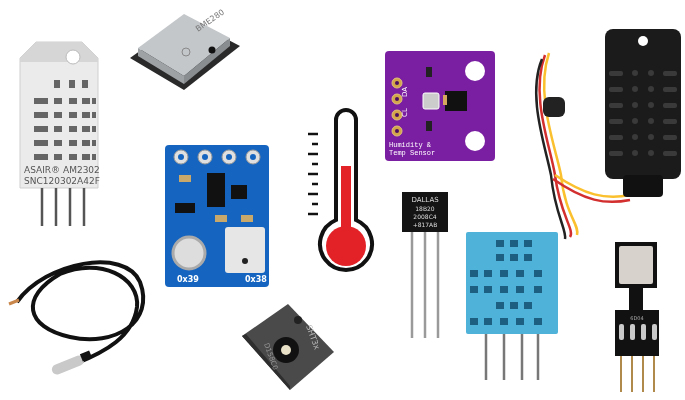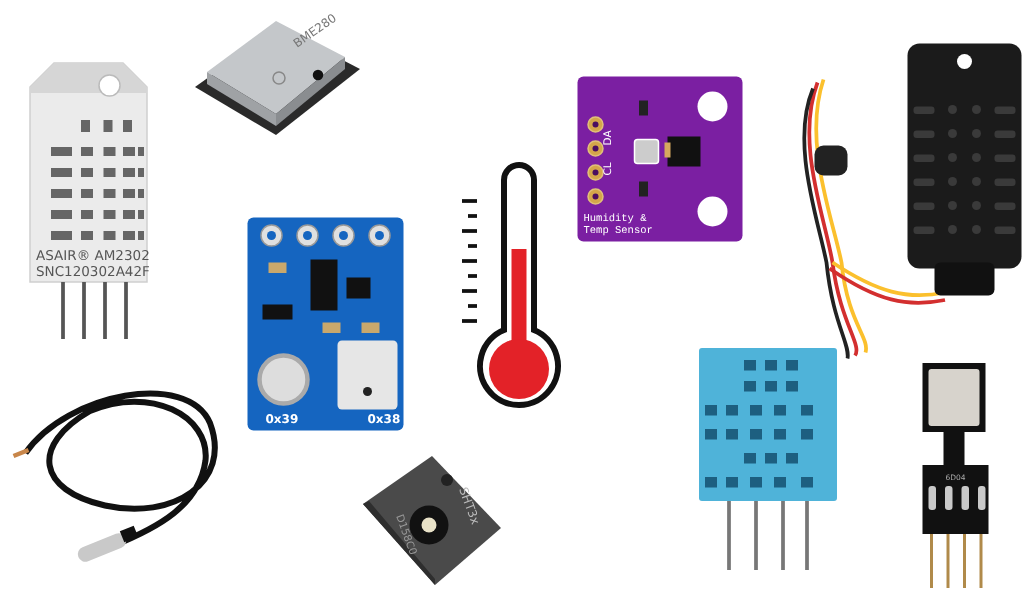--- a/index.html
+++ b/index.html
@@ -183,20 +183,34 @@
       <rect x="50" y="70" width="12" height="7" fill="#c9a86c"></rect>
         <rect x="76" y="70" width="12" height="7" fill="#c9a86c"></rect>
       <circle cx="24" cy="108" r="16" fill="#ddd" stroke="#aaa" stroke-width="3"></circle>
       <rect x="60" y="82" width="40" height="46" rx="3" fill="#e6e6e6"></rect>
       <circle cx="80" cy="116" r="3" fill="#222"></circle>
       <text class="lbl" x="12" y="137" font-size="8" fill="#fff">0x39</text>
       <text class="lbl" x="80" y="137" font-size="8" fill="#fff">0x38</text>
     </svg>
   </div>
 
+  <div class="item" style="left:400px;top:192px;">
+    <svg width="50" height="150" viewBox="0 0 50 150">
+      <rect x="2" y="0" width="46" height="40" fill="#141414"></rect>
+      <text class="lbl" x="25" y="10" font-size="7" fill="#ddd" text-anchor="middle">DALLAS</text>
+      <text class="lbl" x="25" y="19" font-size="6" fill="#ddd" text-anchor="middle">18B20</text>
+      <text class="lbl" x="25" y="27" font-size="6" fill="#ddd" text-anchor="middle">2008C4</text>
+      <text class="lbl" x="25" y="35" font-size="6" fill="#ddd" text-anchor="middle">+817AB</text>
+      <g stroke="#9a9a9a" stroke-width="2.5">
+          <line x1="12" y1="40" x2="12" y2="146"></line>
+          <line x1="25" y1="40" x2="25" y2="146"></line>
+          <line x1="38" y1="40" x2="38" y2="146"></line>
+        </g>
+    </svg>
+  </div>
 
   <div class="item" style="left:466px;top:232px;">
     <svg width="92" height="150" viewBox="0 0 92 150">
       <rect x="0" y="0" width="92" height="102" rx="2" fill="#4fb3d9"></rect>
       <g fill="#1d5f80">
         <rect x="30" y="8" width="8" height="7"></rect>
           <rect x="44" y="8" width="8" height="7"></rect>
           <rect x="58" y="8" width="8" height="7"></rect>
         <rect x="30" y="22" width="8" height="7"></rect>
           <rect x="44" y="22" width="8" height="7"></rect>

